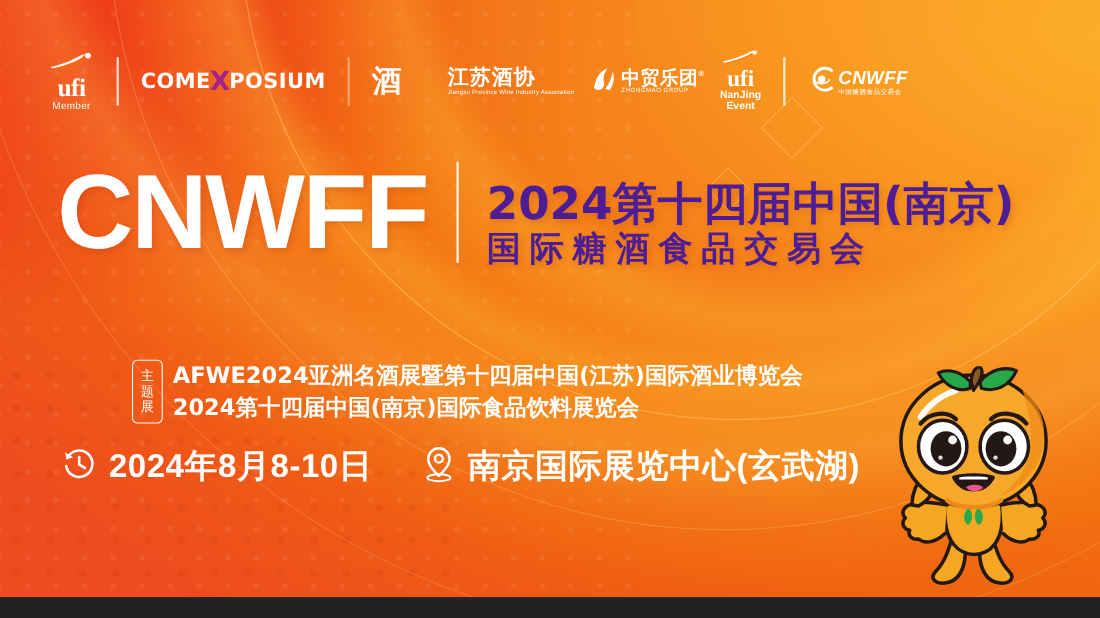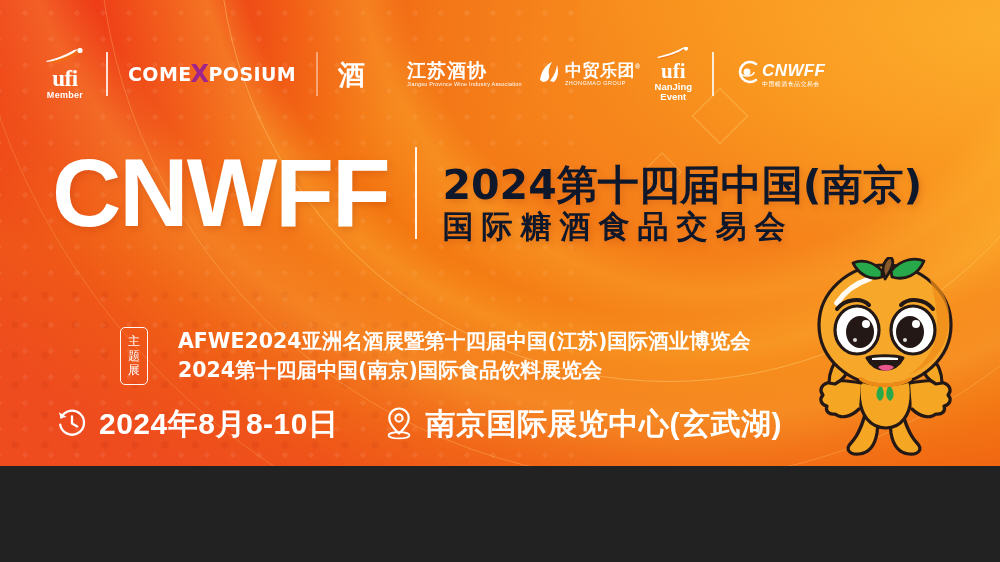--- a/index.html
+++ b/index.html
@@ -3,21 +3,21 @@
 <meta charset="utf-8">
 <style>
   html, body {
     margin: 0;
     padding: 0;
     background: #222;
   }
   #banner {
     position: relative;
     width: 1000px;
-    height: 466px;
+    height: 543px;
     overflow: hidden;
     font-family: "Liberation Sans", "DejaVu Sans", sans-serif;
     background: #F2700F;
     user-select: none;
   }
 
   
   .bg-base {
     position: absolute; inset: 0;
     background:
@@ -97,21 +97,21 @@
   }
 
   
   .ufi-m { display: flex; flex-direction: column; align-items: center; line-height: 1; }
   .ufi-wing { margin-bottom: 1px; }
   .ufi-word {
     color: #fff; font-weight: bold; font-size: 23px;
     letter-spacing: -0.5px; font-family: "Liberation Serif", serif;
   }
   .ufi-sub {
-    color: #fff; font-size: 9px; font-weight: bold; letter-spacing: 0.3px;
+    color: #fff; font-size: 9px; font-weight: normal; letter-spacing: 0.3px;
     margin-top: 1px;
   }
   
   .cmx {
     color: #fff; font-weight: bold; font-size: 19px;
     letter-spacing: 0.4px; display: flex; align-items: center;
     font-family: "DejaVu Sans", sans-serif;
   }
   .cmx .x { color: #A0248C; font-size: 24px; margin: 0 -1px; }
   
@@ -153,21 +153,21 @@
     line-height: 0.96;
     font-family: "Liberation Sans", sans-serif;
     text-shadow: 2px 3px 6px rgba(160,40,0,0.22);
   }
   .title-div {
     width: 2px; height: 92px;
     background: rgba(255,255,255,0.92);
   }
   .cn-title {
     display: flex; flex-direction: column;
-    color: #0f172a; font-weight: bold;
+    color: #4c1d95; font-weight: bold;
     font-family: "DejaVu Sans", sans-serif;
     line-height: 1.12;
     text-shadow: 2px 3px 6px rgba(160,40,0,0.22);
     margin-top: 20px;
   }
   .cn-title-l1 { font-size: 41px; letter-spacing: 0px; }
   .cn-title-l2 { font-size: 31px; letter-spacing: 8px; }
 
   
   .en-sub {
@@ -195,21 +195,20 @@
     align-items: center; justify-content: center;
     line-height: 1.22;
     padding: 3px 0;
   }
   .subex-lines {
     display: flex; flex-direction: column; justify-content: center;
     color: #fff; font-size: 20.5px; font-weight: bold;
     font-family: "DejaVu Sans", sans-serif;
     line-height: 1.42;
     white-space: nowrap;
-    margin-left: 21px;
   }
 
   
   .info-row {
     position: absolute; left: 56px; top: 404px;
     display: flex; align-items: center; gap: 12px;
     color: #fff;
   }
   .info-item { display: flex; align-items: center; gap: 11px; }
   .info-text {

